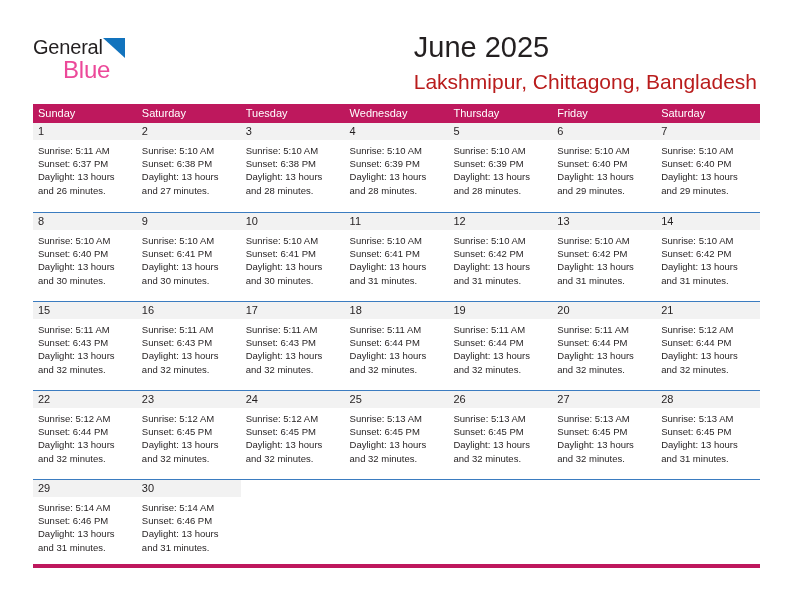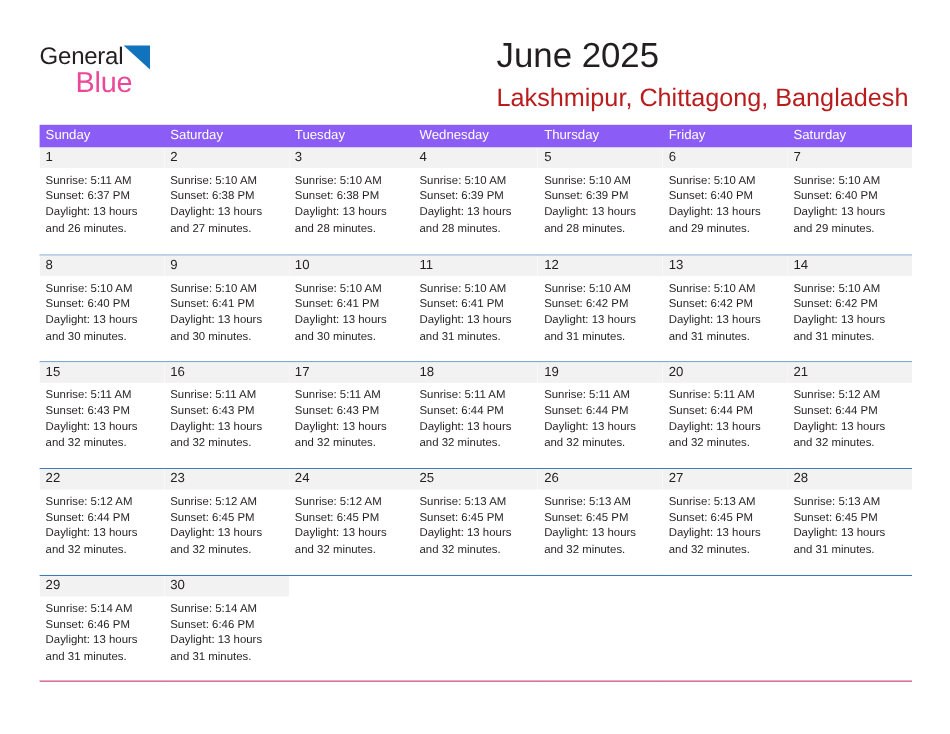--- a/index.html
+++ b/index.html
@@ -90,21 +90,21 @@
 
   
   .calendar {
     position: absolute;
     left: 33px;
     top: 104px;
     width: 727px;
   }
   .weekday-row {
     display: flex;
-    background: #8b5cf6;
+    background: #be185d;
     height: 19px;
   }
   .weekday {
     flex: 1 1 0;
     font-size: 11px;
     line-height: 19px;
     color: #ffffff;
     padding-left: 5px;
     box-sizing: border-box;
     white-space: nowrap;
@@ -113,21 +113,21 @@
   .week-row {
     display: flex;
     border-top: 1px solid #3b7cc0;
     height: 89px;
     box-sizing: border-box;
   }
   .week-row.first {
     border-top: none;
   }
   .week-row.last {
-    border-bottom: 1px solid #be185d;
+    border-bottom: 4px solid #be185d;
     justify-content: center;
   }
   .day-cell {
     flex: 1 1 0;
     box-sizing: border-box;
     position: relative;
     background: #ffffff;
     overflow: hidden;
   }
   .day-cell.filled .day-number-strip {

